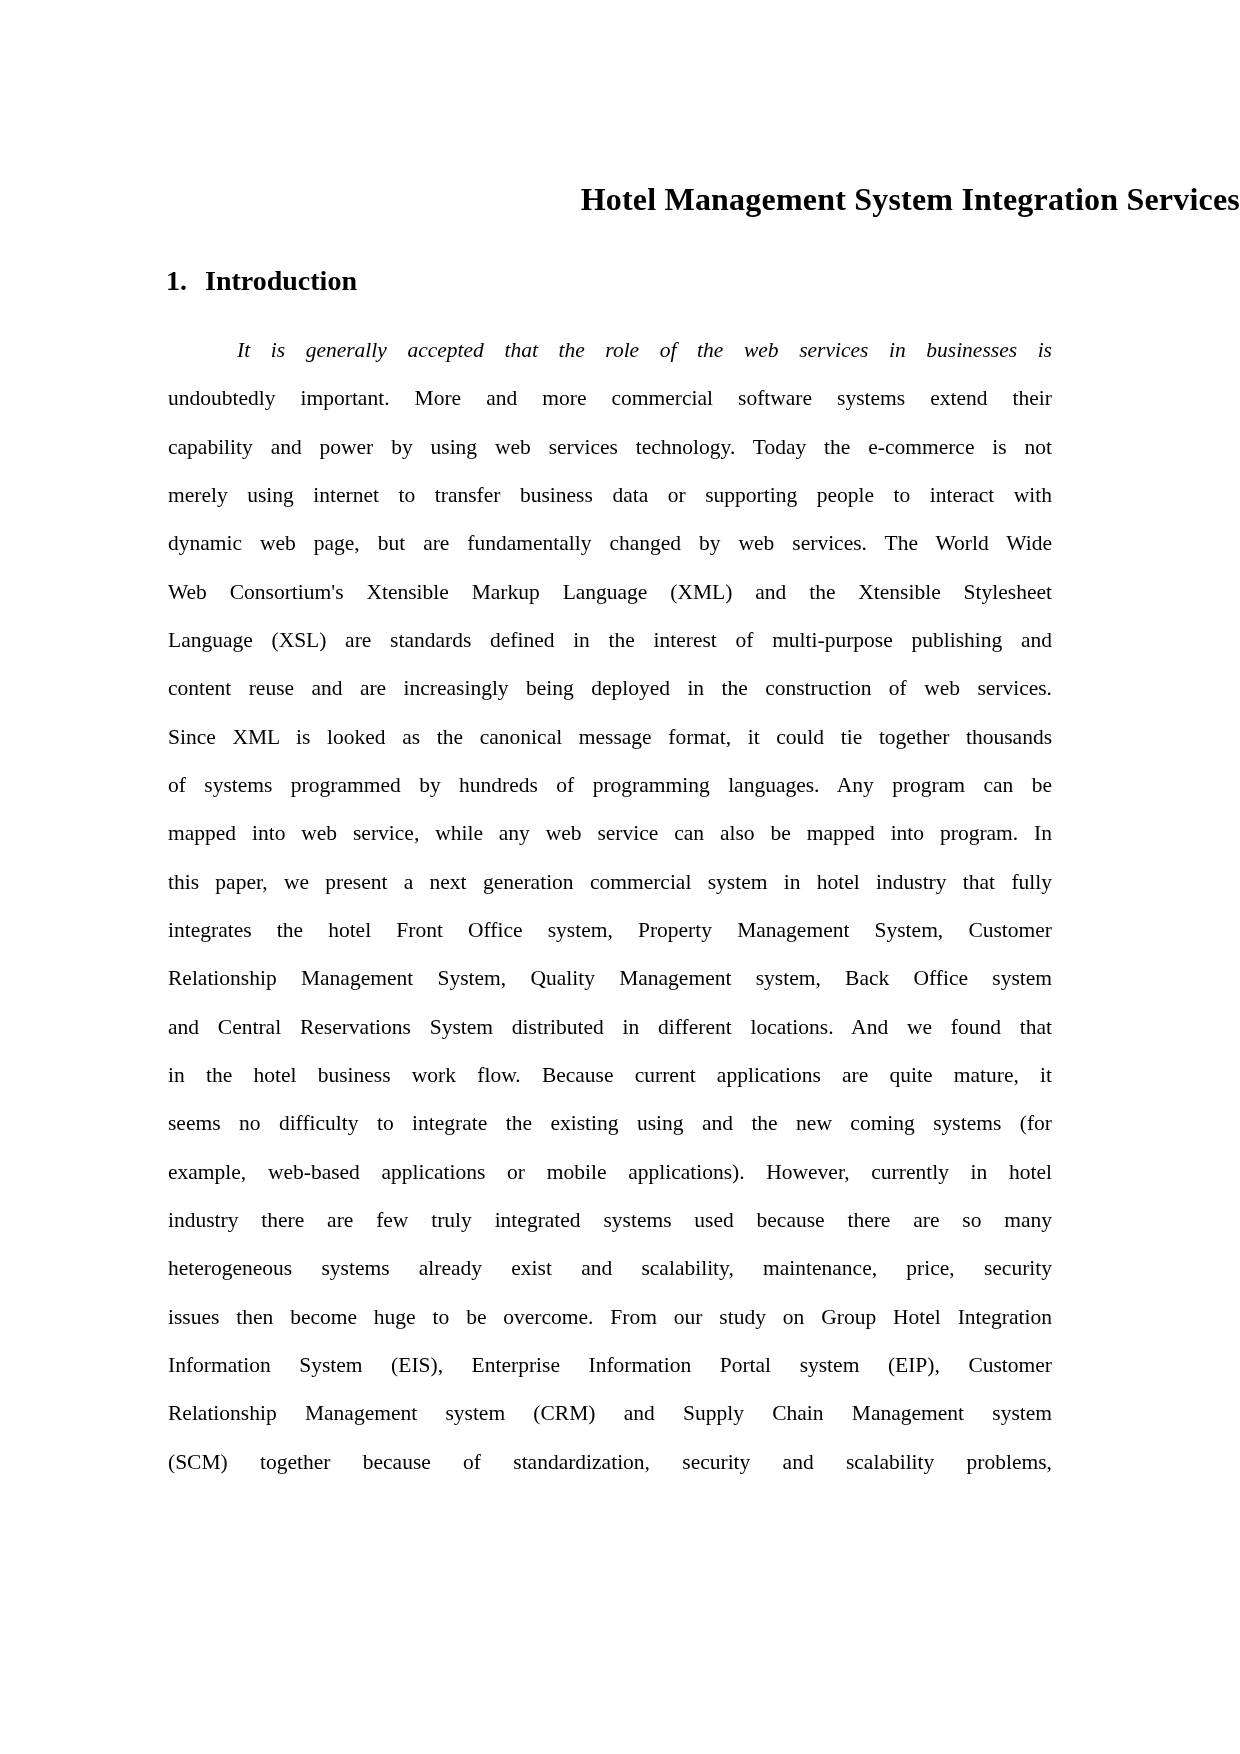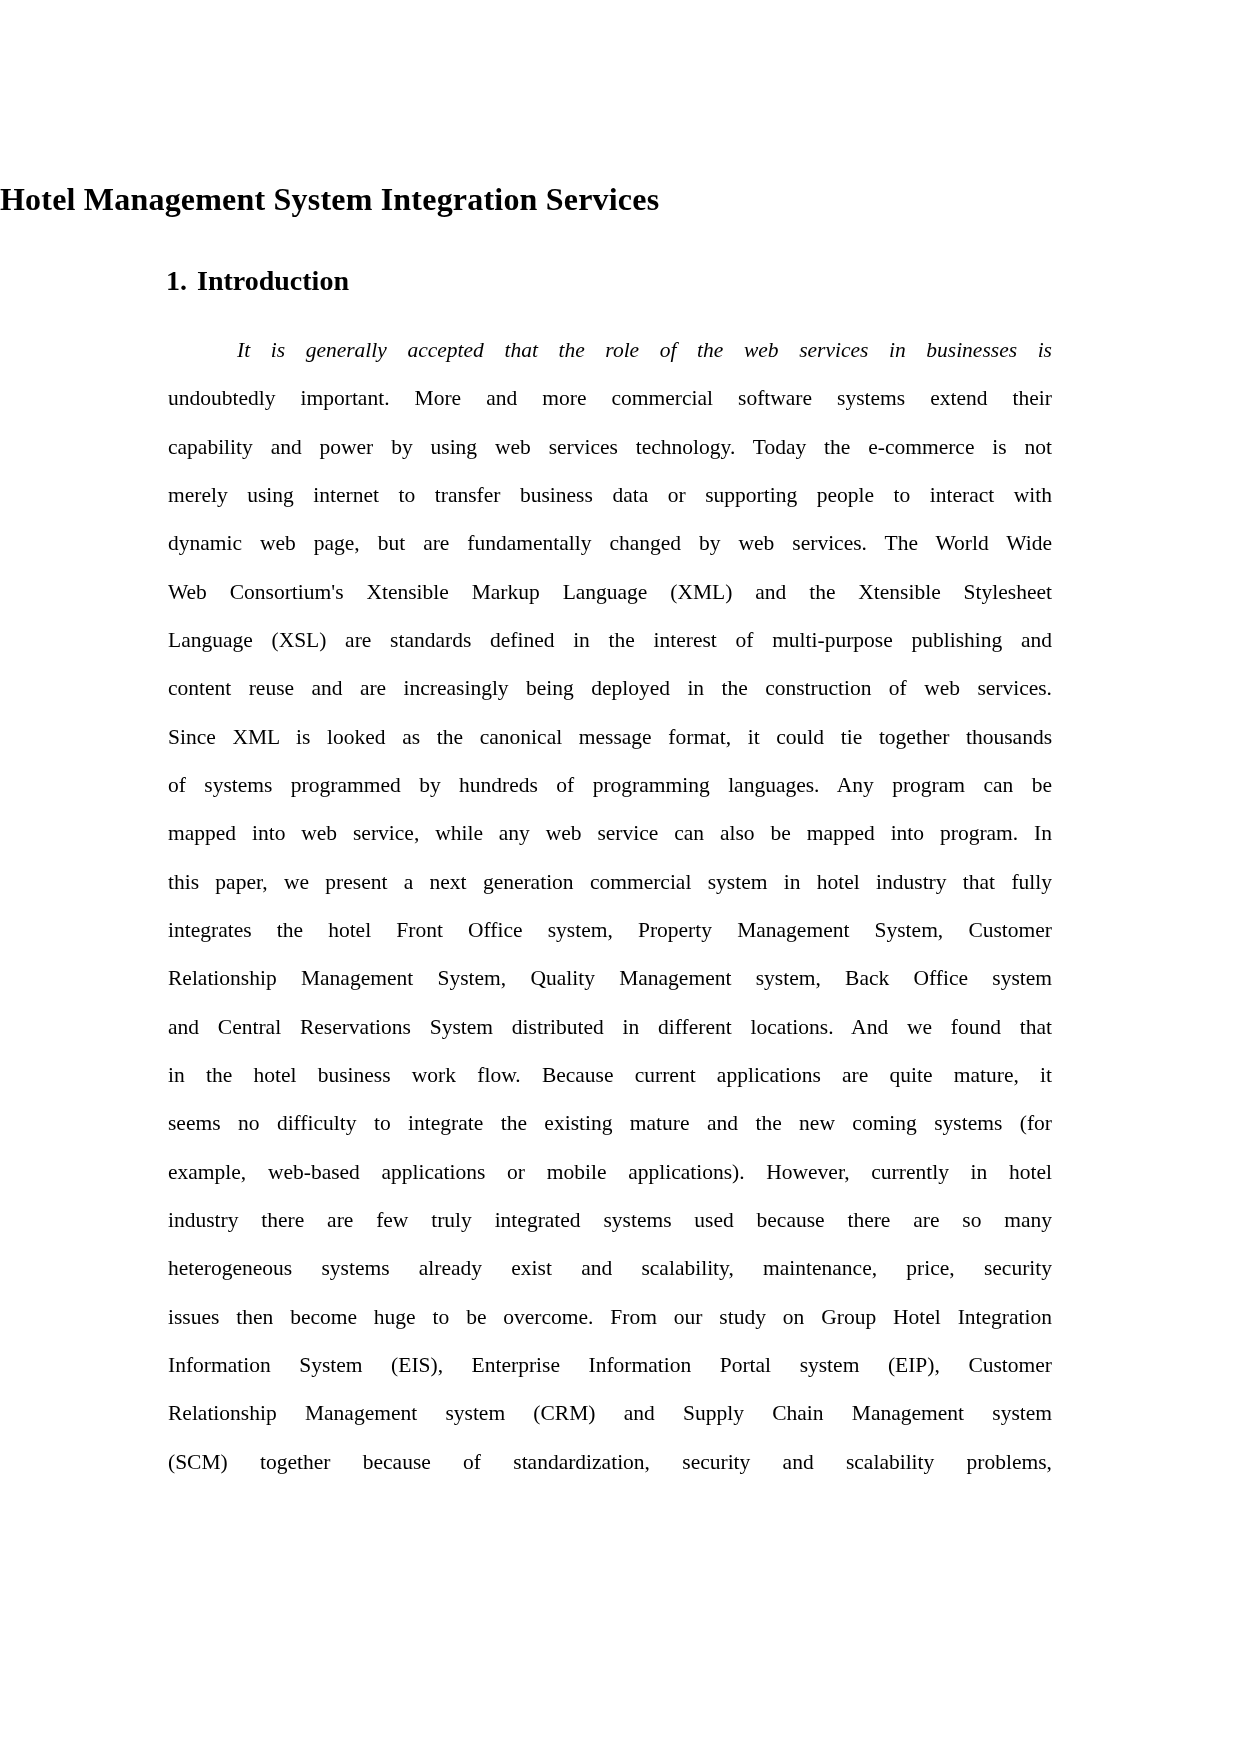--- a/index.html
+++ b/index.html
@@ -15,37 +15,37 @@
     color: #000000;
     font-family: "Liberation Serif", serif;
     overflow: hidden;
   }
   .doc-title {
     position: absolute;
     top: 180px;
     left: 0;
     width: 1240px;
     margin: 0;
-    text-align: left;
+    text-align: right;
     font-size: 32px;
     font-weight: bold;
     line-height: 1.2;
     letter-spacing: 0.2px;
   }
   .section-heading {
     position: absolute;
     top: 264px;
     left: 166px;
     margin: 0;
     font-size: 28px;
     font-weight: bold;
     line-height: 1.2;
   }
   .section-heading .heading-label {
-    margin-left: 10px;
+    margin-left: 18px;
   }
   .paragraph {
     position: absolute;
     top: 326px;
     left: 168px;
     width: 884px;
   }
   .para-line {
     font-size: 21.5px;
     line-height: 48.33px;
@@ -79,21 +79,21 @@
       <div class="para-line">Language (XSL) are standards defined in the interest of multi-purpose publishing and</div>
       <div class="para-line">content reuse and are increasingly being deployed in the construction of web services.</div>
       <div class="para-line">Since XML is looked as the canonical message format, it could tie together thousands</div>
       <div class="para-line">of systems programmed by hundreds of programming languages. Any program can be</div>
       <div class="para-line">mapped into web service, while any web service can also be mapped into program. In</div>
       <div class="para-line">this paper, we present a next generation commercial system in hotel industry that fully</div>
       <div class="para-line">integrates the hotel Front Office system, Property Management System, Customer</div>
       <div class="para-line">Relationship Management System, Quality Management system, Back Office system</div>
       <div class="para-line">and Central Reservations System distributed in different locations. And we found that</div>
       <div class="para-line">in the hotel business work flow. Because current applications are quite mature, it</div>
-      <div class="para-line">seems no difficulty to integrate the existing mature and the new coming systems (for</div>
+      <div class="para-line">seems no difficulty to integrate the existing using and the new coming systems (for</div>
       <div class="para-line">example, web-based applications or mobile applications). However, currently in hotel</div>
       <div class="para-line">industry there are few truly integrated systems used because there are so many</div>
       <div class="para-line">heterogeneous systems already exist and scalability, maintenance, price, security</div>
       <div class="para-line">issues then become huge to be overcome. From our study on Group Hotel Integration</div>
       <div class="para-line">Information System (EIS), Enterprise Information Portal system (EIP), Customer</div>
       <div class="para-line">Relationship Management system (CRM) and Supply Chain Management system</div>
       <div class="para-line">(SCM) together because of standardization, security and scalability problems,</div>
     </div>
 
 </div>

